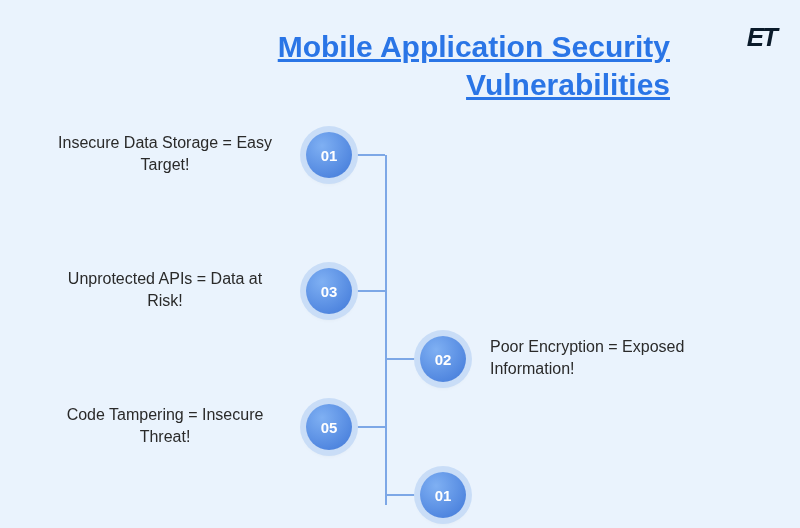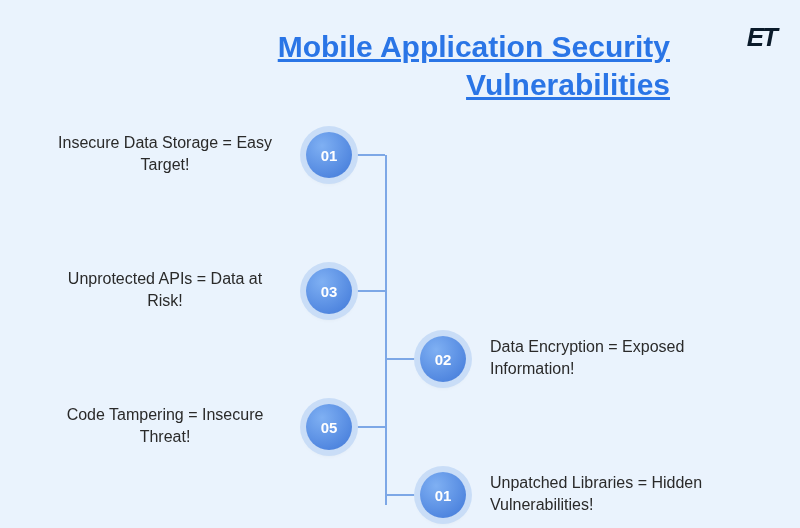--- a/index.html
+++ b/index.html
@@ -109,31 +109,30 @@
         <span>03</span>
       </div>
     <div class="label left" style="left:38px;top:0">Unprotected APIs = Data at Risk!</div>
   </div>
 
   <div class="row" style="top:216px">
     <div class="branch" style="left:375px;width:33px"></div>
     <div class="node" style="left:408px">
         <span>02</span>
       </div>
-    <div class="label right" style="left:478px;top:0">Data Encryption = Exposed Information!</div>
+    <div class="label right" style="left:478px;top:0">Poor Encryption = Exposed Information!</div>
   </div>
 
   <div class="row" style="top:284px">
     <div class="branch" style="left:340px;width:33px"></div>
     <div class="node" style="left:294px">
         <span>05</span>
       </div>
     <div class="label left" style="left:38px;top:0">Code Tampering = Insecure Threat!</div>
   </div>
 
   <div class="row" style="top:352px">
     <div class="branch" style="left:375px;width:33px"></div>
     <div class="node" style="left:408px">
         <span>01</span>
       </div>
-    <div class="label right" style="left:478px;top:0">Unpatched Libraries = Hidden Vulnerabilities!</div>
   </div>
 </div>
 
 </body></html>

